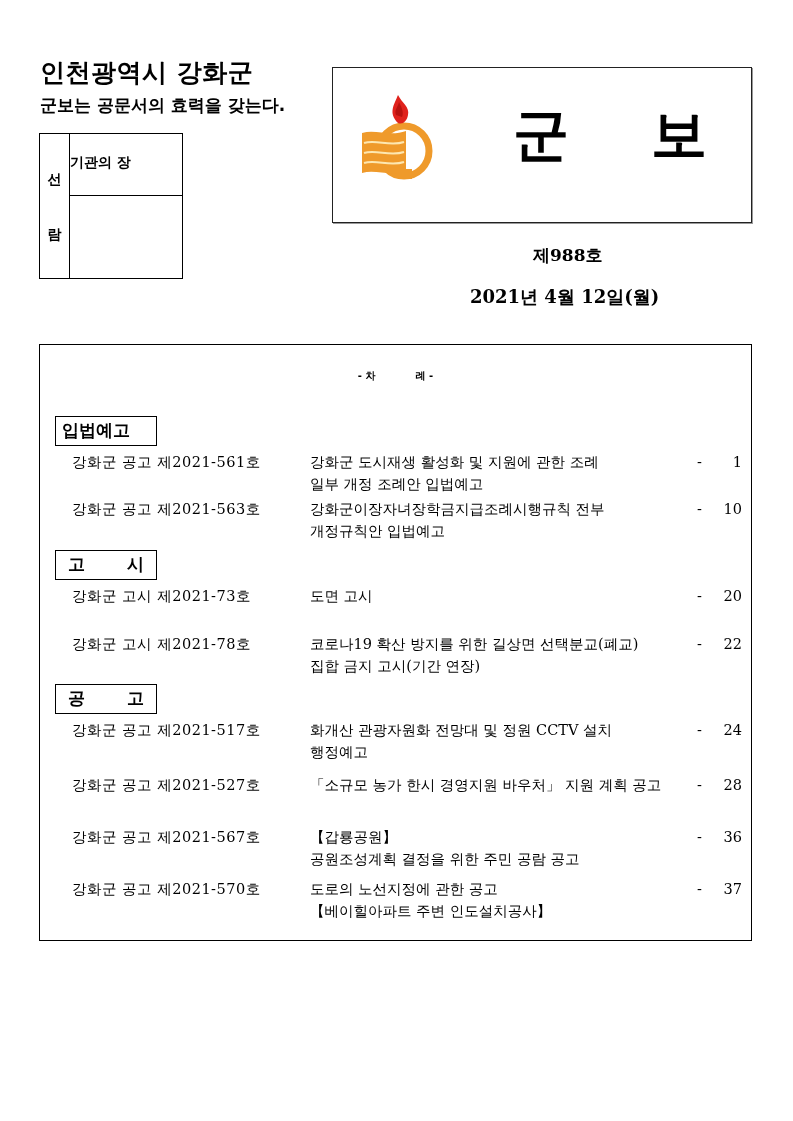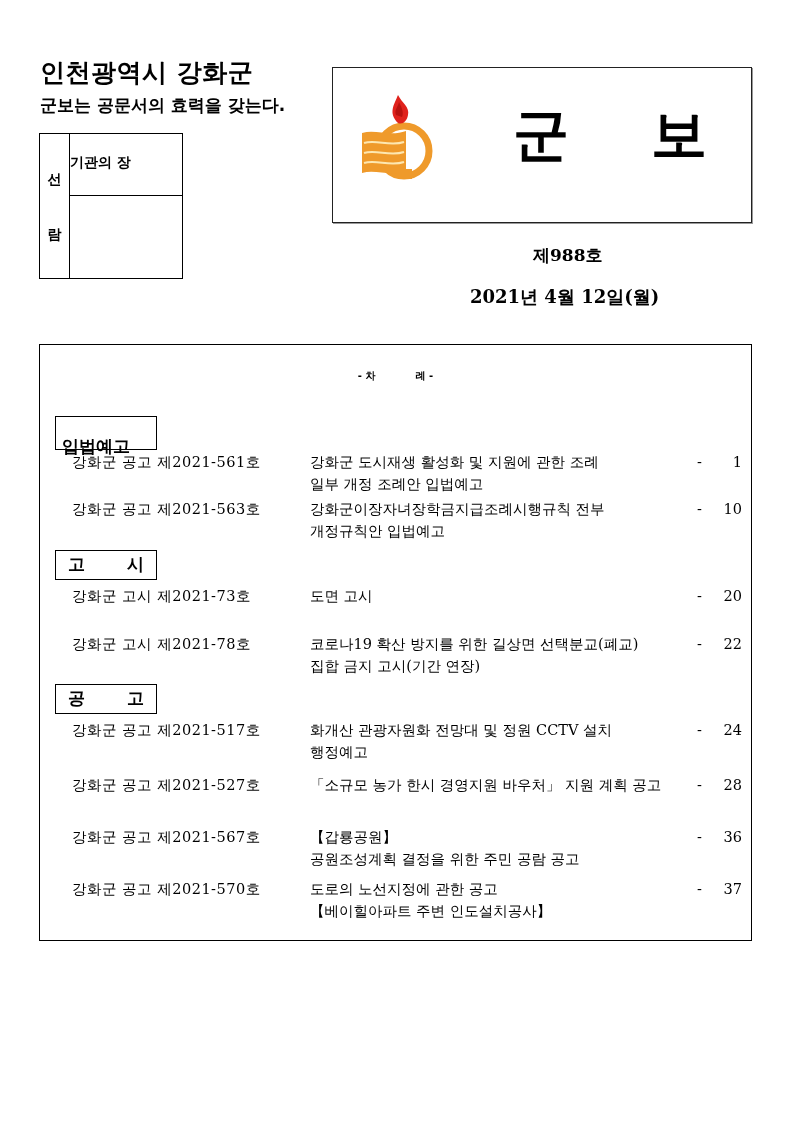--- a/index.html
+++ b/index.html
@@ -22,21 +22,21 @@
   .mast-title .ch2 { margin-left: 82px; }
 
   .issue-no { position: absolute; left: 0; width: 793px; top: 244px; text-align: center; padding-left: 140px; box-sizing: border-box; font-size: 17px; font-weight: bold; font-family: "DejaVu Serif", serif; }
   .issue-no .inner { position: absolute; left: 533px; top: 0; }
   .issue-date { position: absolute; left: 470px; top: 285px; font-size: 18px; font-weight: bold; font-family: "DejaVu Serif", serif; text-align: right; }
 
   .toc { position: absolute; left: 39px; top: 344px; width: 713px; height: 597px; border: 1.5px solid #000; box-sizing: border-box; }
   .toc-title { position: absolute; left: 0; width: 100%; top: 24px; text-align: center; font-family: "DejaVu Sans", sans-serif; font-weight: bold; font-size: 10px; }
   .toc-title .t1 { margin-right: 40px; }
 
-  .sect { position: absolute; left: 15px; height: 30px; border: 1.5px solid #000; box-sizing: border-box; font-family: "DejaVu Sans", sans-serif; font-weight: bold; font-size: 17px; line-height: 27px; padding: 16px 6px; }
+  .sect { position: absolute; left: 15px; height: 30px; border: 1.5px solid #000; box-sizing: border-box; font-family: "DejaVu Sans", sans-serif; font-weight: bold; font-size: 17px; line-height: 27px; padding: 0 6px; }
   .sect.w1 { width: 102px; }
   .sect.w2 { width: 102px; display: flex; justify-content: space-between; padding: 0 12px; }
 
   .entry { position: absolute; left: 32px; width: 676px; font-size: 14.5px; line-height: 22px; font-family: "DejaVu Serif", serif; }
   .entry .ref { position: absolute; left: 0; top: 0; letter-spacing: 0.5px; white-space: nowrap; }
   .entry .title { position: absolute; left: 238px; top: 0; width: 395px; white-space: nowrap; }
   .entry .title div { white-space: nowrap; }
   .entry .dash { position: absolute; left: 625px; top: 0; }
   .entry .page { position: absolute; right: 6px; top: 0; text-align: right; }
 </style>

